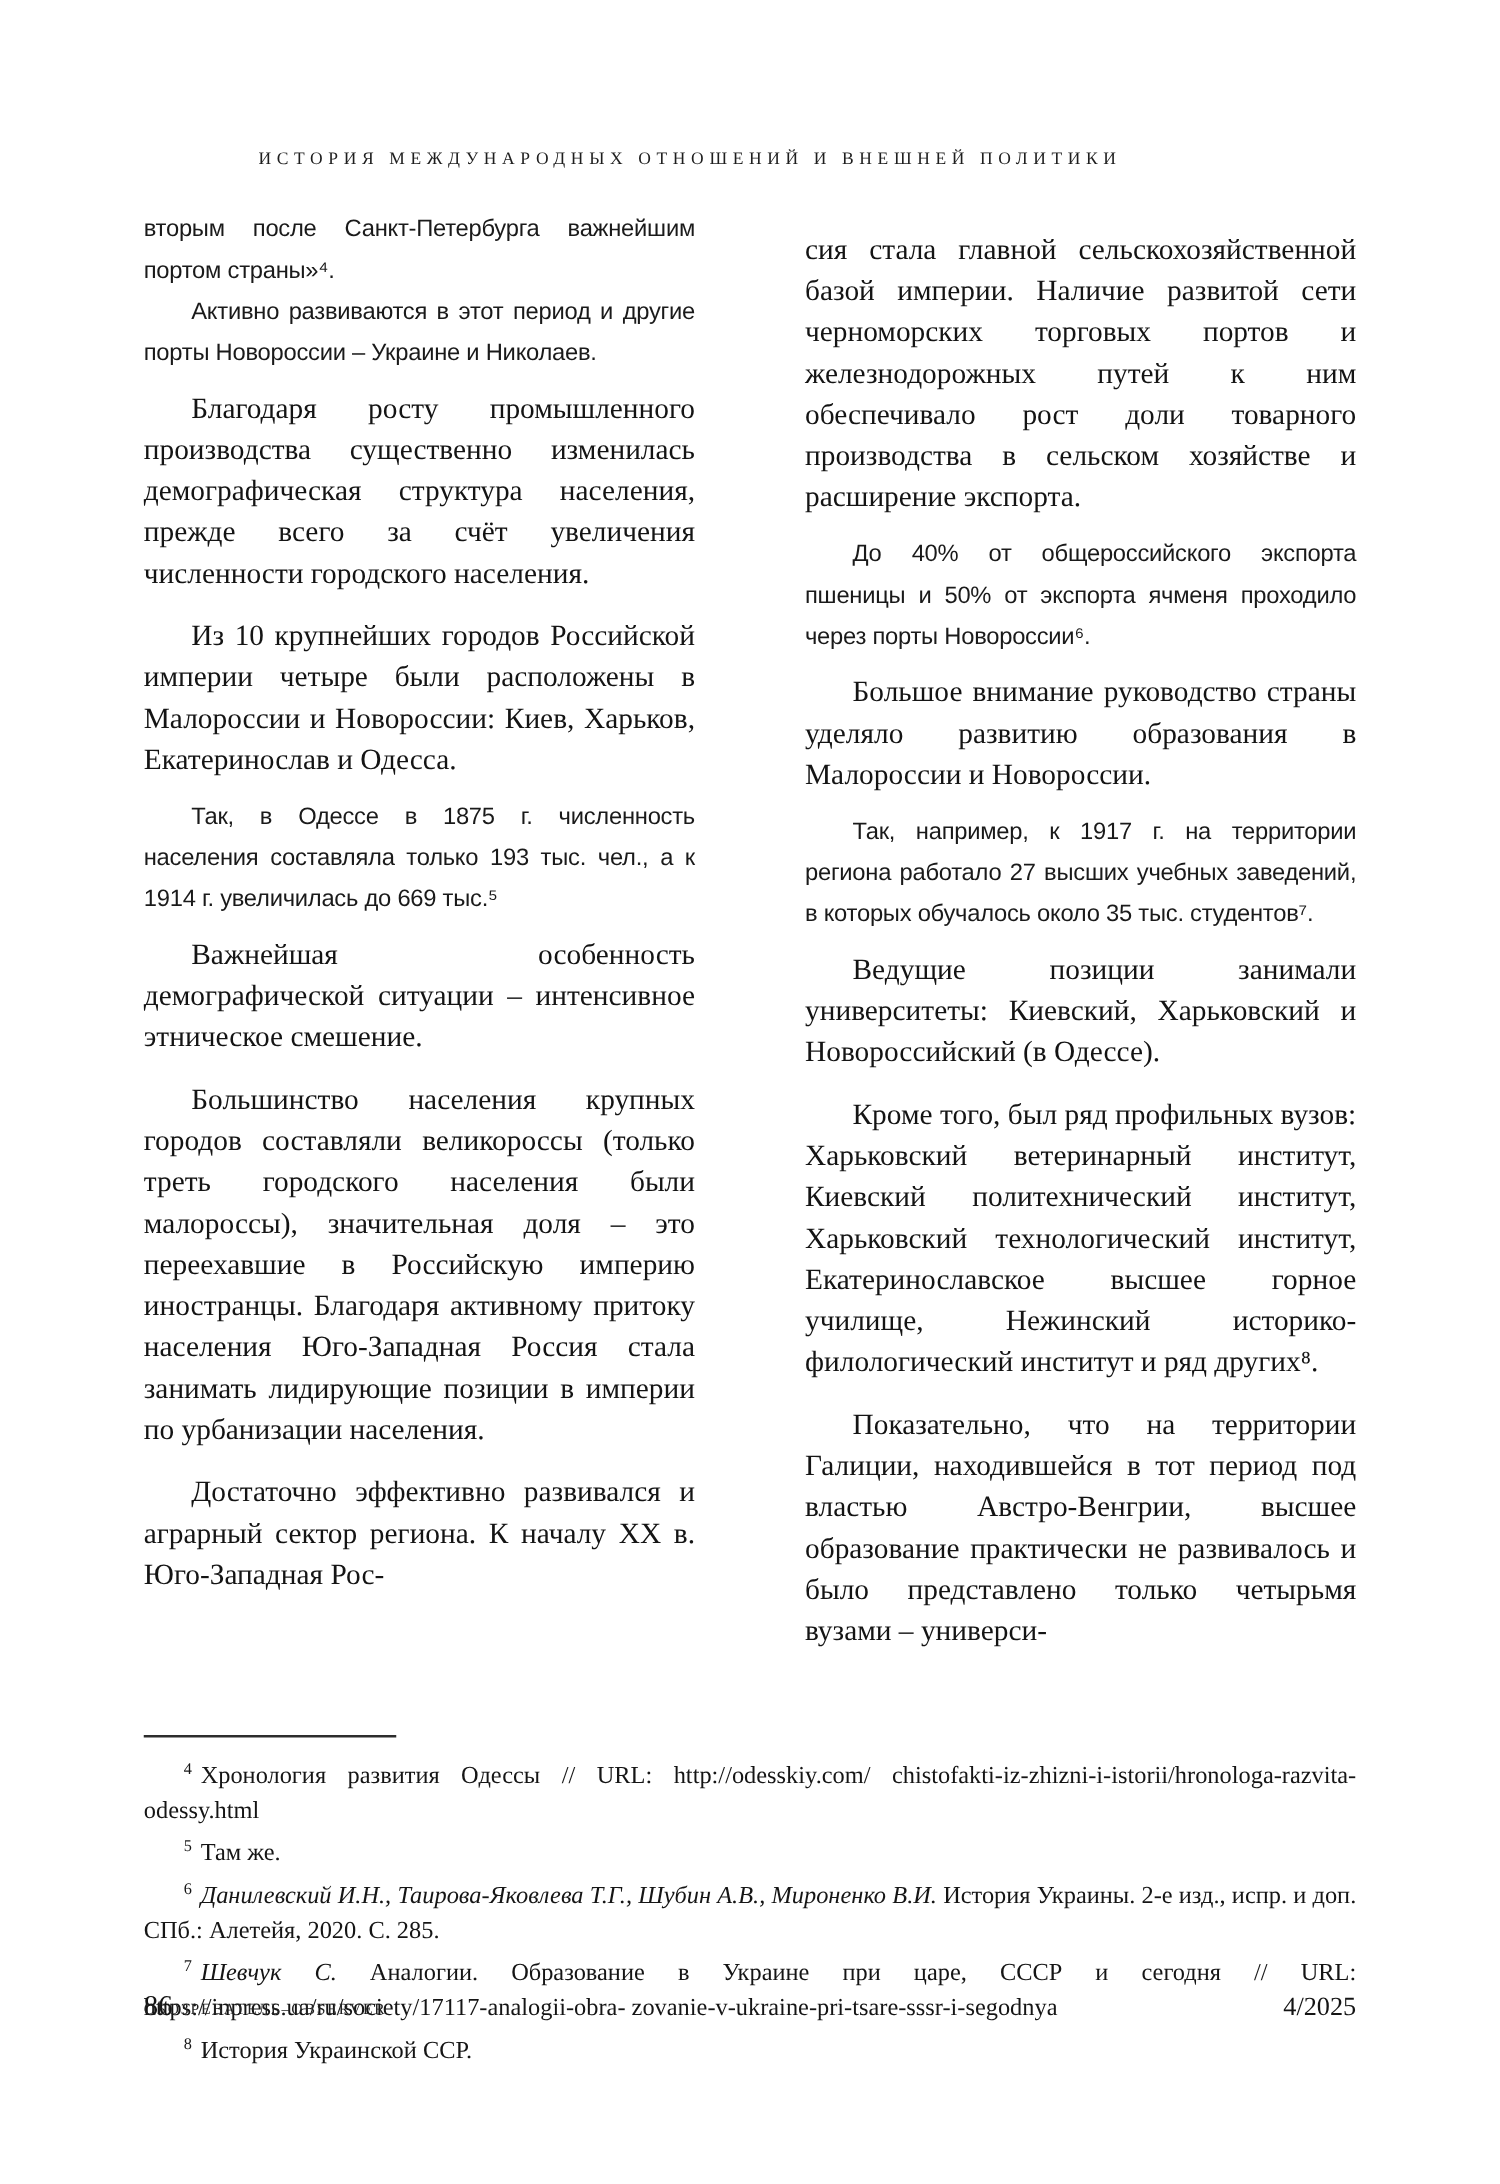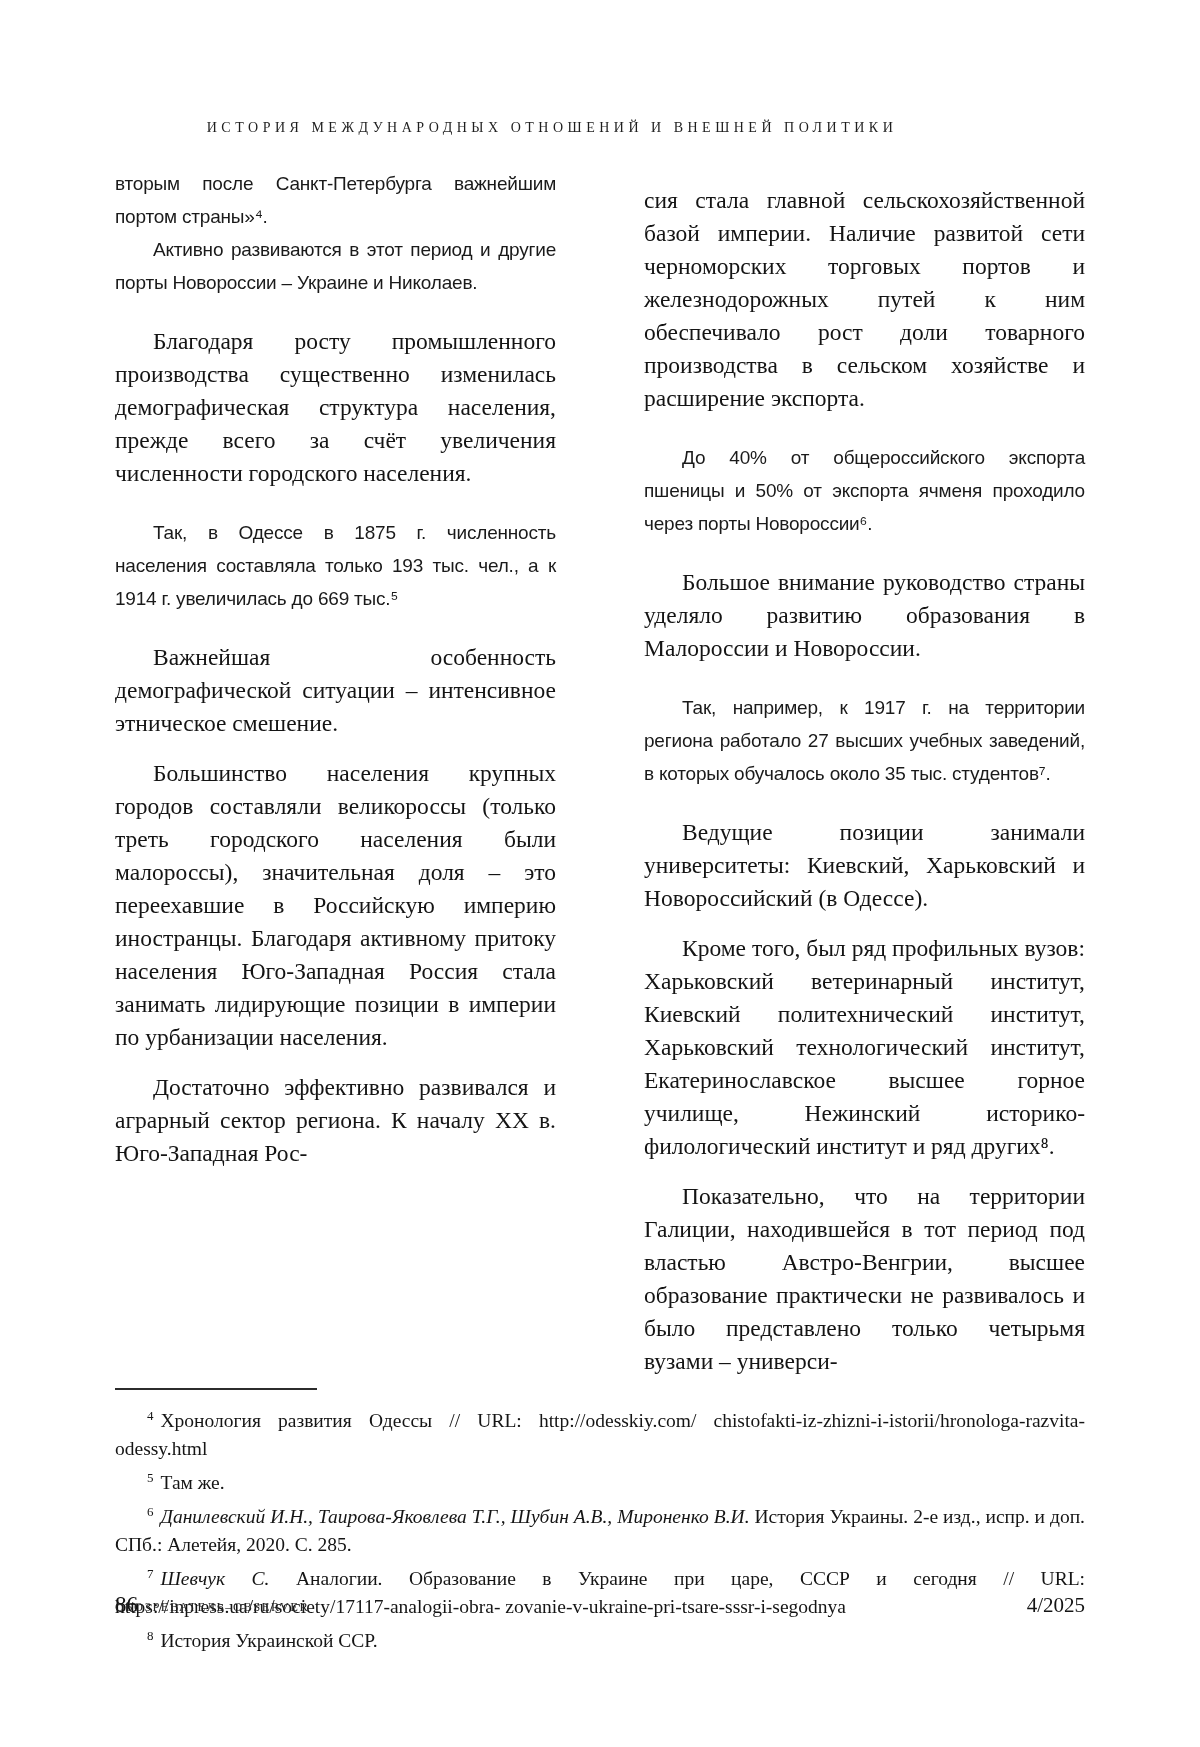--- a/index.html
+++ b/index.html
@@ -33,21 +33,21 @@
   .para.body {
     font-family:"Liberation Serif", serif;
     font-size:23.5px; line-height:33px; color:#141414;margin-top:17px;
   }
   .para.note {
     font-family:"Liberation Sans", sans-serif;
     font-size:19px; line-height:33px; color:#1a1a1a;
     letter-spacing:-0.2px;
   }
   .para.indent { text-indent:38px; }
-  .para.gap { margin-top:26px; }
+  .para.gap { margin-top:12px; }
 
   .footnotes {
     position:absolute; top:1388px; left:115px; width:970px;
   }
   .fn-rule {
     width:202px; height:0;
     border-top:2px solid #2c2c2c;
     margin-bottom:17px;
   }
   .footnote {
@@ -85,20 +85,21 @@
 
 <div class="page">
 
   <div class="running-head">ИСТОРИЯ МЕЖДУНАРОДНЫХ ОТНОШЕНИЙ И ВНЕШНЕЙ ПОЛИТИКИ</div>
 
   <div class="columns">
     <div class="col" id="col-left">
         <p class="para note">вторым после Санкт-Петербурга важнейшим портом страны»⁴.</p>
         <p class="para note indent">Активно развиваются в этот период и другие порты Новороссии – Украине и Николаев.</p>
         <p class="para body indent gap">Благодаря росту промышленного производства существенно изменилась демографическая структура населения, прежде всего за счёт увеличения численности городского населения.</p>
+        <p class="para body indent">Из 10 крупнейших городов Российской империи четыре были расположены в Малороссии и Новороссии: Киев, Харьков, Екатеринослав и Одесса.</p>
         <p class="para note indent gap">Так, в Одессе в 1875 г. численность населения составляла только 193 тыс. чел., а к 1914 г. увеличилась до 669 тыс.⁵</p>
         <p class="para body indent gap">Важнейшая особенность демографической ситуации – интенсивное этническое смешение.</p>
         <p class="para body indent">Большинство населения крупных городов составляли великороссы (только треть городского населения были малороссы), значительная доля – это переехавшие в Российскую империю иностранцы. Благодаря активному притоку населения Юго-Западная Россия стала занимать лидирующие позиции в империи по урбанизации населения.</p>
         <p class="para body indent">Достаточно эффективно развивался и аграрный сектор региона. К началу XX в. Юго-Западная Рос-</p>
       </div>
     <div class="col" id="col-right">
         <p class="para body">сия стала главной сельскохозяйственной базой империи. Наличие развитой сети черноморских торговых портов и железнодорожных путей к ним обеспечивало рост доли товарного производства в сельском хозяйстве и расширение экспорта.</p>
         <p class="para note indent gap">До 40% от общероссийского экспорта пшеницы и 50% от экспорта ячменя проходило через порты Новороссии⁶.</p>
         <p class="para body indent gap">Большое внимание руководство страны уделяло развитию образования в Малороссии и Новороссии.</p>
         <p class="para note indent gap">Так, например, к 1917 г. на территории региона работало 27 высших учебных заведений, в которых обучалось около 35 тыс. студентов⁷.</p>

